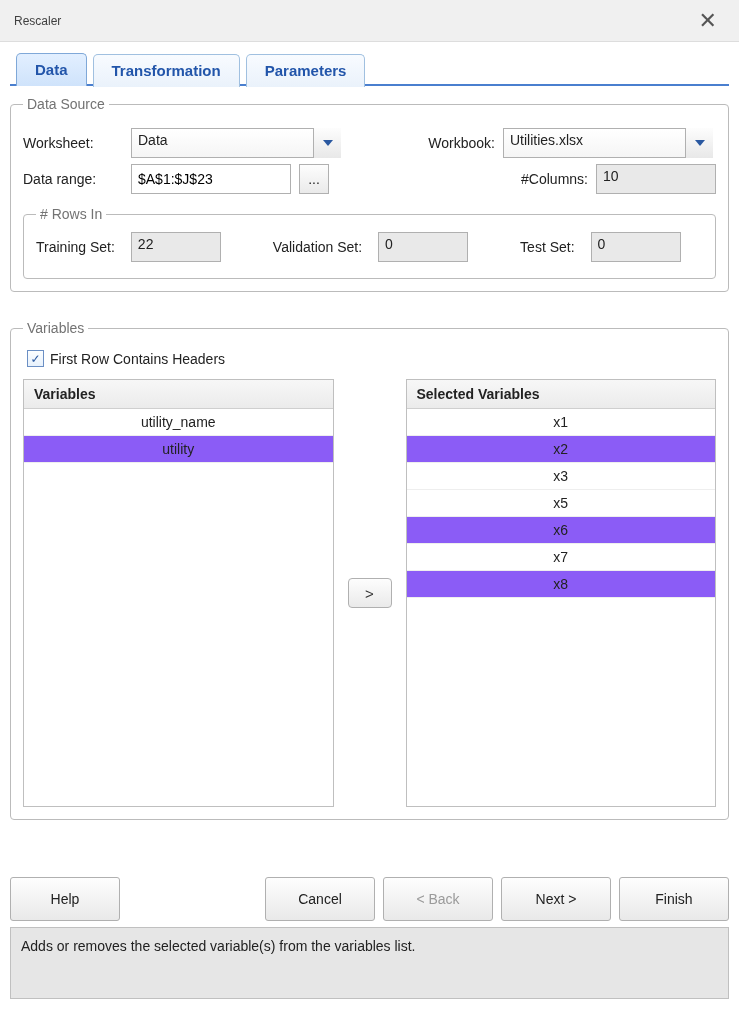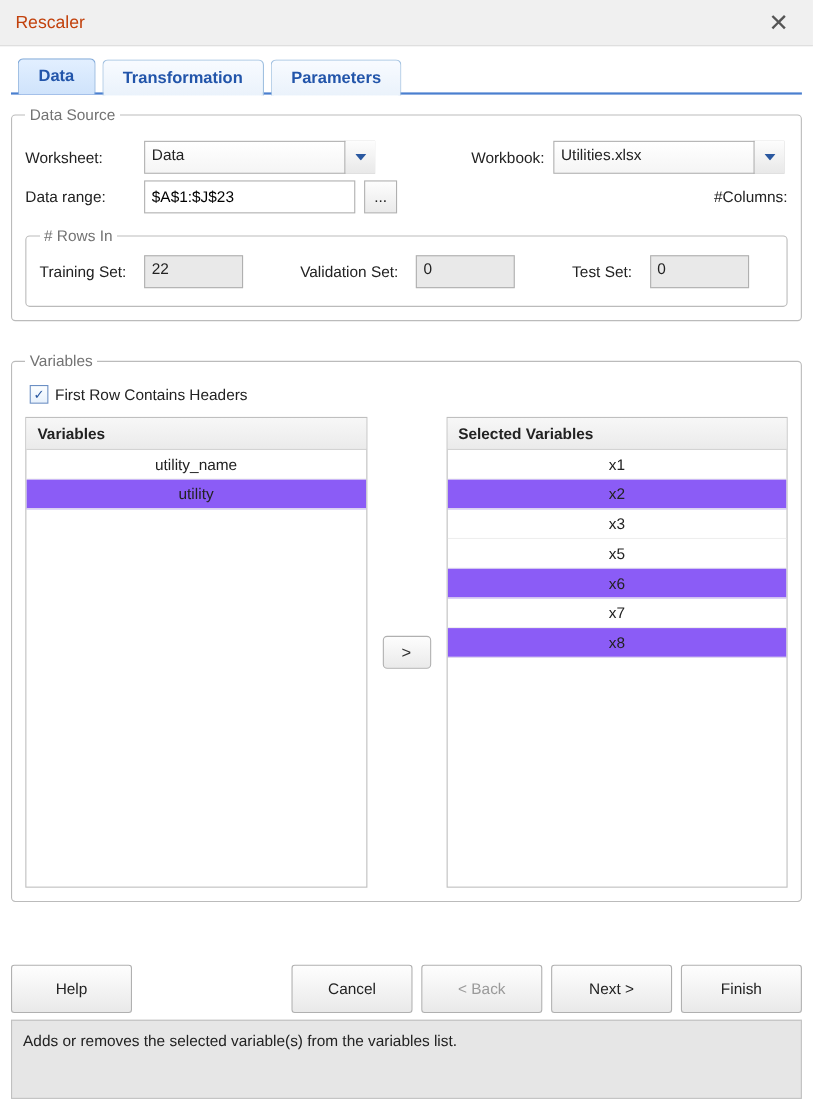--- a/index.html
+++ b/index.html
@@ -20,22 +20,22 @@
     .titlebar {
       height: 42px;
       background: #f0f0f0;
       border-bottom: 1px solid #ddd;
       display: flex;
       align-items: center;
       padding: 0 14px;
       justify-content: space-between;
     }
     .titlebar-title {
-      color: #c2410c;
-      font-size: 16px;
+      color: #404040;
+      font-size: 12px;
     }
     .close-x {
       font-size: 22px;
       color: #555;
       line-height: 1;
       padding: 4px 8px;
     }
     .content {
       flex: 1;
       padding: 10px;
@@ -240,24 +240,25 @@
           <span class="select-arrow">
             <svg width="10" height="6">
                 <polygon points="0,0 10,0 5,6" fill="#2a58a0"></polygon>
               </svg>
           </span>
         </span>
       </div>
 
       <div class="row">
         <span class="lbl" style="width:100px">Data range:</span>
-        <input class="input" style="width: 192px;" value="$A$1:$J$23">
+        <input class="input" style="width: 160px;" value="$A$1:$J$23">
         <span class="dotbtn">...</span>
         <span style="flex:1"></span>
         <span class="lbl" style="width:100px;text-align:right">#Columns:</span>
+        <div class="input-ro" style="width:120px">10</div>
       </div>
 
       <fieldset class="inner">
         <legend># Rows In</legend>
         <div class="row" style="margin:2px 0 2px 0; gap:16px;align-items:center;">
           <span class="lbl">Training Set:</span>
           <div class="input-ro" style="width:90px">22</div>
           <span style="flex:0 0 20px"></span>
           <span class="lbl">Validation Set:</span>
           <div class="input-ro" style="width:90px">0</div>

